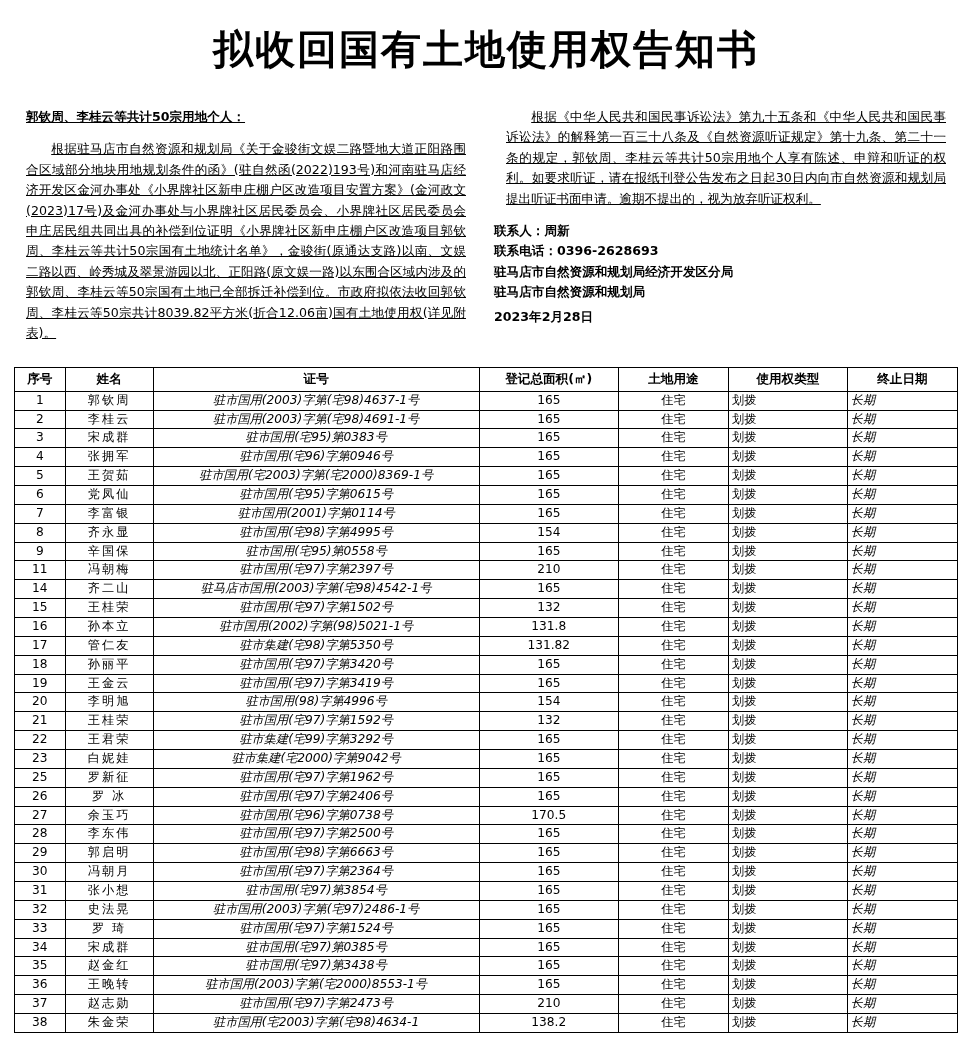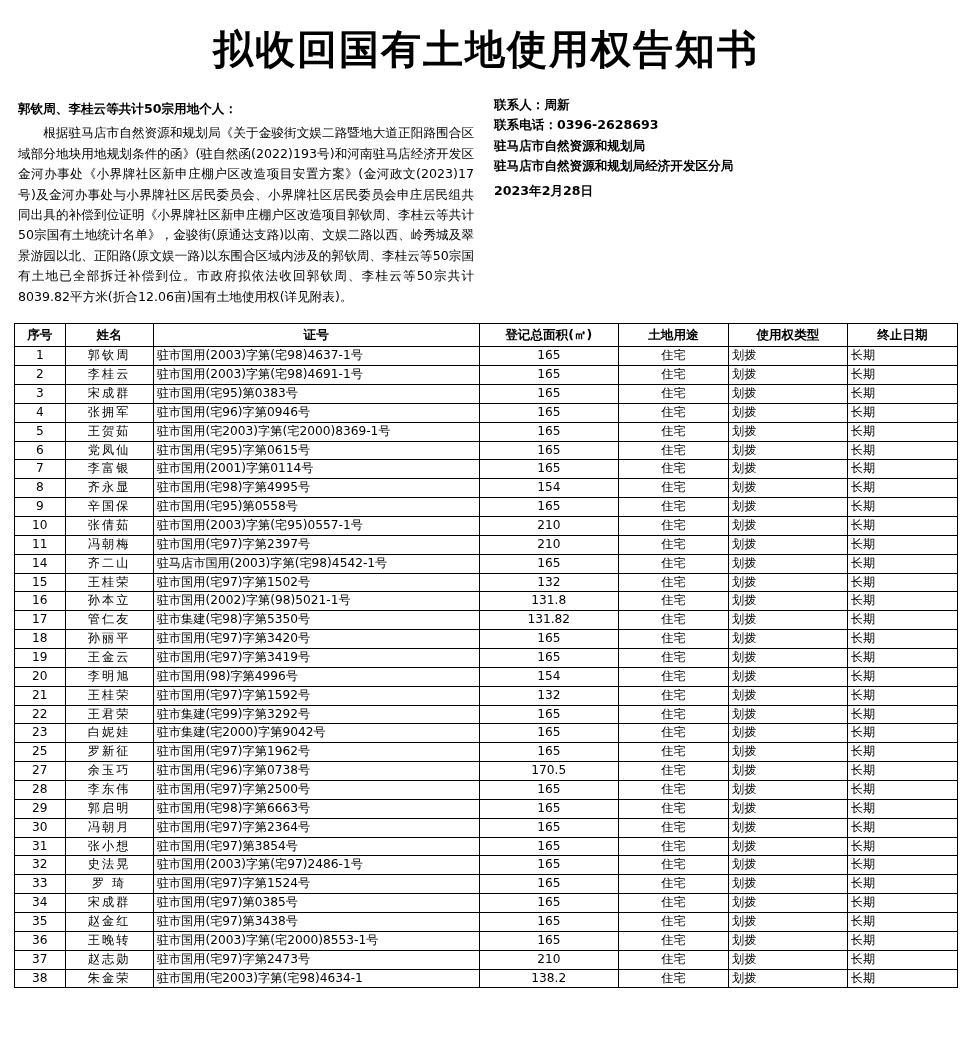--- a/index.html
+++ b/index.html
@@ -27,21 +27,21 @@
     gap:16px;
     align-items:flex-start;
   }
   .col{
     flex:1 1 0;
     font-size:12.6px;
     line-height:1.62;
     text-align:justify;
     font-family:"DejaVu Sans","Liberation Sans",sans-serif;
   }
-  .col p{margin:4px;}
+  .col p{margin:12px;text-decoration:underline;}
   .col p.indent{text-indent:2em;}
   .addressee{font-weight:bold;}
   .contact-block{font-weight:bold;}
   .contact-block div{white-space:nowrap;}
   .date-line{margin-top:4px;font-weight:bold;}
   table.main{
     width:100%;
     border-collapse:collapse;
     margin-top:12px;
     font-size:12.2px;
@@ -54,44 +54,45 @@
   }
   table.main th{
     font-weight:bold;
     text-align:center;
     font-size:12.6px;
     padding:3px 3px;
     margin-left:44px;
   }
   td.c-idx{width:46px;text-align:center;}
   td.c-name{width:86px;text-align:center;letter-spacing:2px;}
-  td.c-cert{width:330px;text-align:left;padding-left:6px;}
+  td.c-cert{width:330px;text-align:center;padding-left:6px;font-style:italic;}
   td.c-area{width:138px;text-align:center;}
   td.c-use{width:110px;text-align:center;padding-left:8px;}
   td.c-type{width:118px;text-align:left;padding-left:8px;margin-left:20px;}
-  td.c-end{width:110px;text-align:left;padding-left:8px;}
+  td.c-end{width:110px;text-align:left;padding-left:8px;font-style:italic;}
 </style>
 </head>
 <body>
 
 <div class="page">
 
   <div class="doc-title">拟收回国有土地使用权告知书</div>
 
   <div class="cols">
     <div class="col">
       <p class="addressee">郭钦周、李桂云等共计50宗用地个人：</p>
       <p class="indent">根据驻马店市自然资源和规划局《关于金骏街文娱二路暨地大道正阳路围合区域部分地块用地规划条件的函》(驻自然函(2022)193号)和河南驻马店经济开发区金河办事处《小界牌社区新申庄棚户区改造项目安置方案》(金河政文(2023)17号)及金河办事处与小界牌社区居民委员会、小界牌社区居民委员会申庄居民组共同出具的补偿到位证明《小界牌社区新申庄棚户区改造项目郭钦周、李桂云等共计50宗国有土地统计名单》，金骏街(原通达支路)以南、文娱二路以西、岭秀城及翠景游园以北、正阳路(原文娱一路)以东围合区域内涉及的郭钦周、李桂云等50宗国有土地已全部拆迁补偿到位。市政府拟依法收回郭钦周、李桂云等50宗共计8039.82平方米(折合12.06亩)国有土地使用权(详见附表)。</p>
     </div>
     <div class="col">
+      <p class="indent">根据《中华人民共和国民事诉讼法》第九十五条和《中华人民共和国民事诉讼法》的解释第一百三十八条及《自然资源听证规定》第十九条、第二十一条的规定，郭钦周、李桂云等共计50宗用地个人享有陈述、申辩和听证的权利。如要求听证，请在报纸刊登公告发布之日起30日内向市自然资源和规划局提出听证书面申请。逾期不提出的，视为放弃听证权利。</p>
       <div class="contact-block">
         <div>联系人：周新</div>
         <div>联系电话：0396-2628693</div>
+        <div>驻马店市自然资源和规划局经济开发区分局</div>
         <div>驻马店市自然资源和规划局</div>
-        <div>驻马店市自然资源和规划局经济开发区分局</div>
       </div>
       <div class="date-line">2023年2月28日</div>
     </div>
   </div>
 
   <table class="main">
     <thead>
       <tr>
         <th>序号</th>
         <th>姓名</th>
@@ -178,29 +179,20 @@
         <tr>
           <td class="c-idx">9</td>
           <td class="c-name">辛国保</td>
           <td class="c-cert">驻市国用(宅95)第0558号</td>
           <td class="c-area">165</td>
           <td class="c-use">住宅</td>
           <td class="c-type">划拨</td>
           <td class="c-end">长期</td>
         </tr>
         <tr>
-          <td class="c-idx">10</td>
-          <td class="c-name">张倩茹</td>
-          <td class="c-cert">驻市国用(2003)字第(宅95)0557-1号</td>
-          <td class="c-area">210</td>
-          <td class="c-use">住宅</td>
-          <td class="c-type">划拨</td>
-          <td class="c-end">长期</td>
-        </tr>
-        <tr>
           <td class="c-idx">11</td>
           <td class="c-name">冯朝梅</td>
           <td class="c-cert">驻市国用(宅97)字第2397号</td>
           <td class="c-area">210</td>
           <td class="c-use">住宅</td>
           <td class="c-type">划拨</td>
           <td class="c-end">长期</td>
         </tr>
         <tr>
           <td class="c-idx">14</td>
@@ -295,20 +287,29 @@
         <tr>
           <td class="c-idx">25</td>
           <td class="c-name">罗新征</td>
           <td class="c-cert">驻市国用(宅97)字第1962号</td>
           <td class="c-area">165</td>
           <td class="c-use">住宅</td>
           <td class="c-type">划拨</td>
           <td class="c-end">长期</td>
         </tr>
         <tr>
+          <td class="c-idx">26</td>
+          <td class="c-name">罗  冰</td>
+          <td class="c-cert">驻市国用(宅97)字第2406号</td>
+          <td class="c-area">165</td>
+          <td class="c-use">住宅</td>
+          <td class="c-type">划拨</td>
+          <td class="c-end">长期</td>
+        </tr>
+        <tr>
           <td class="c-idx">27</td>
           <td class="c-name">余玉巧</td>
           <td class="c-cert">驻市国用(宅96)字第0738号</td>
           <td class="c-area">170.5</td>
           <td class="c-use">住宅</td>
           <td class="c-type">划拨</td>
           <td class="c-end">长期</td>
         </tr>
         <tr>
           <td class="c-idx">28</td>

